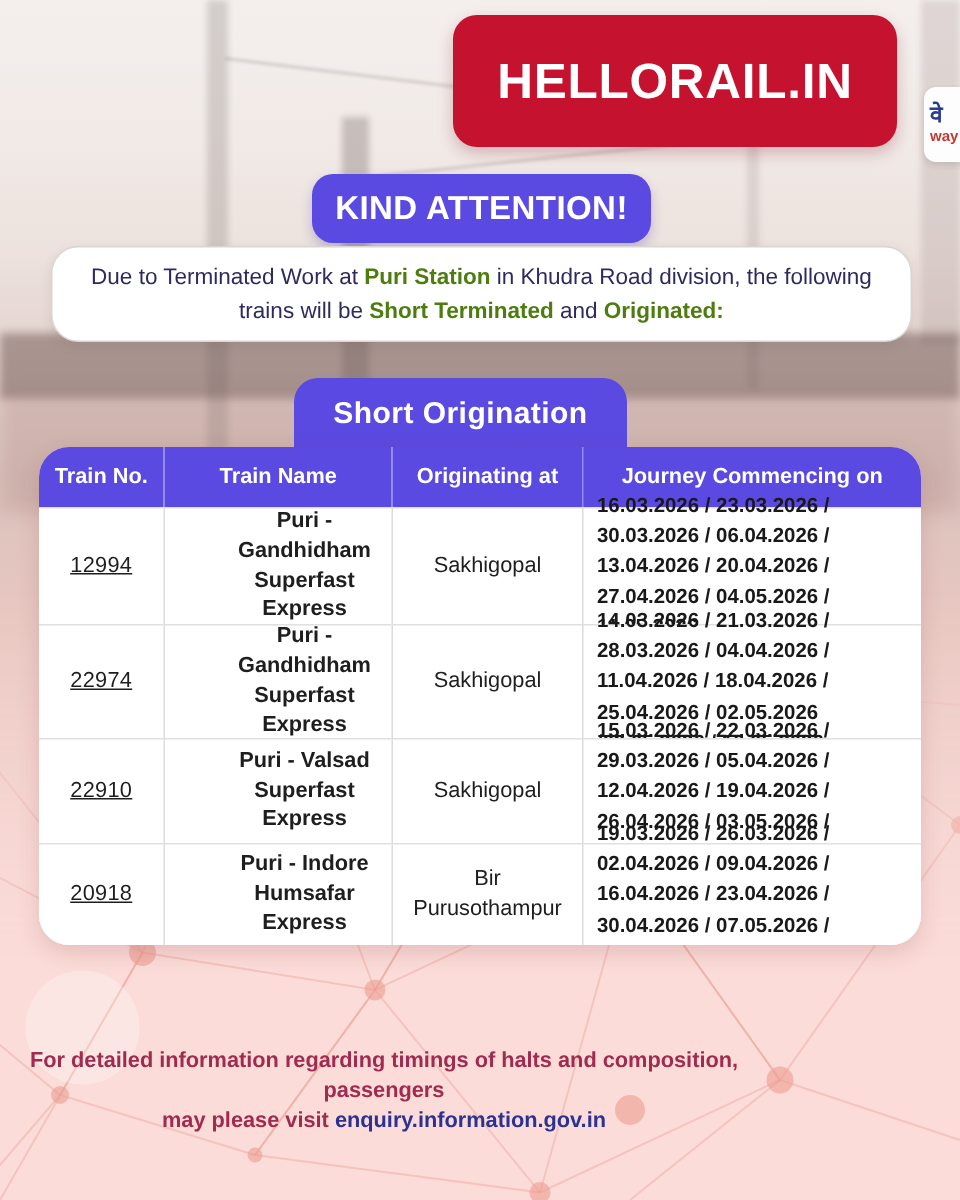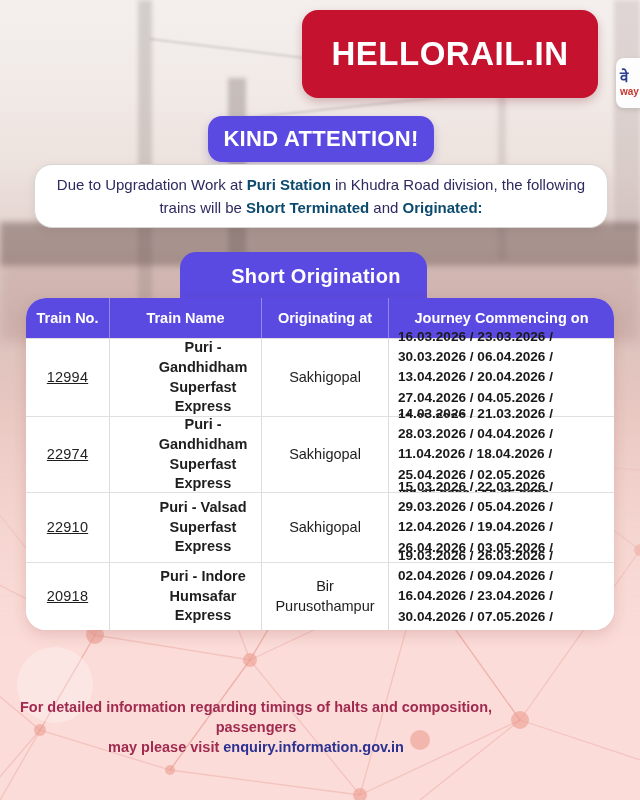--- a/index.html
+++ b/index.html
@@ -61,26 +61,26 @@
   .notice-card{
     position:absolute; left:34px; top:164px; width:572px; height:62px;
     background:#fff; border:1px solid #d8d5d2; border-radius:18px;
     display:flex; align-items:center; justify-content:center;
     box-shadow:0 3px 8px rgba(90,60,60,.10);
   }
   .notice-text{
     color:#2e2a60; font-size:15px; font-weight:500; text-align:center;
     line-height:1.55; padding:0 16px;
   }
-  .notice-text b{color:#0c4a6e; font-weight:bold;}
+  .notice-text b{color:#4d7c0f; font-weight:bold;}
   
   .section-pill{
-    position:absolute; left:180px; top:252px; width:222px; height:48px;
+    position:absolute; left:196px; top:252px; width:222px; height:48px;
     background:#5b4ae1; border-radius:16px 16px 0 0;
-    display:flex; align-items:center; justify-content:center;padding-left:25px;
+    display:flex; align-items:center; justify-content:center;
   }
   .section-pill span{color:#fff; font-size:20px; font-weight:bold; letter-spacing:.3px;}
   
   .train-table{
     position:absolute; left:26px; top:298px; width:588px; height:332px;
     border-radius:20px; overflow:hidden; background:#fff;
     box-shadow:0 5px 14px rgba(140,60,60,.18);
     display:grid;
     grid-template-columns:83px 152px 127px 226px;
     grid-template-rows:40px 78px 76px 70px 68px;
@@ -164,21 +164,21 @@
     <span class="hi">वे</span>
     <span class="en">way</span>
   </div>
 
   <div class="attention-pill">
     <span>KIND ATTENTION!</span>
   </div>
 
   <div class="notice-card">
     <div class="notice-text">
-      <span>Due to Upgradation Work at </span><b>Puri Station</b><span> in Khudra Road division, the following trains will be </span><b>Short Terminated</b><span> and </span><b>Originated:</b>
+      <span>Due to Terminated Work at </span><b>Puri Station</b><span> in Khudra Road division, the following trains will be </span><b>Short Terminated</b><span> and </span><b>Originated:</b>
     </div>
   </div>
 
   <div class="section-pill">
     <span>Short Origination</span>
   </div>
 
   <div class="train-table">
     <div class="th first">Train No.</div>
     <div class="th">Train Name</div>

